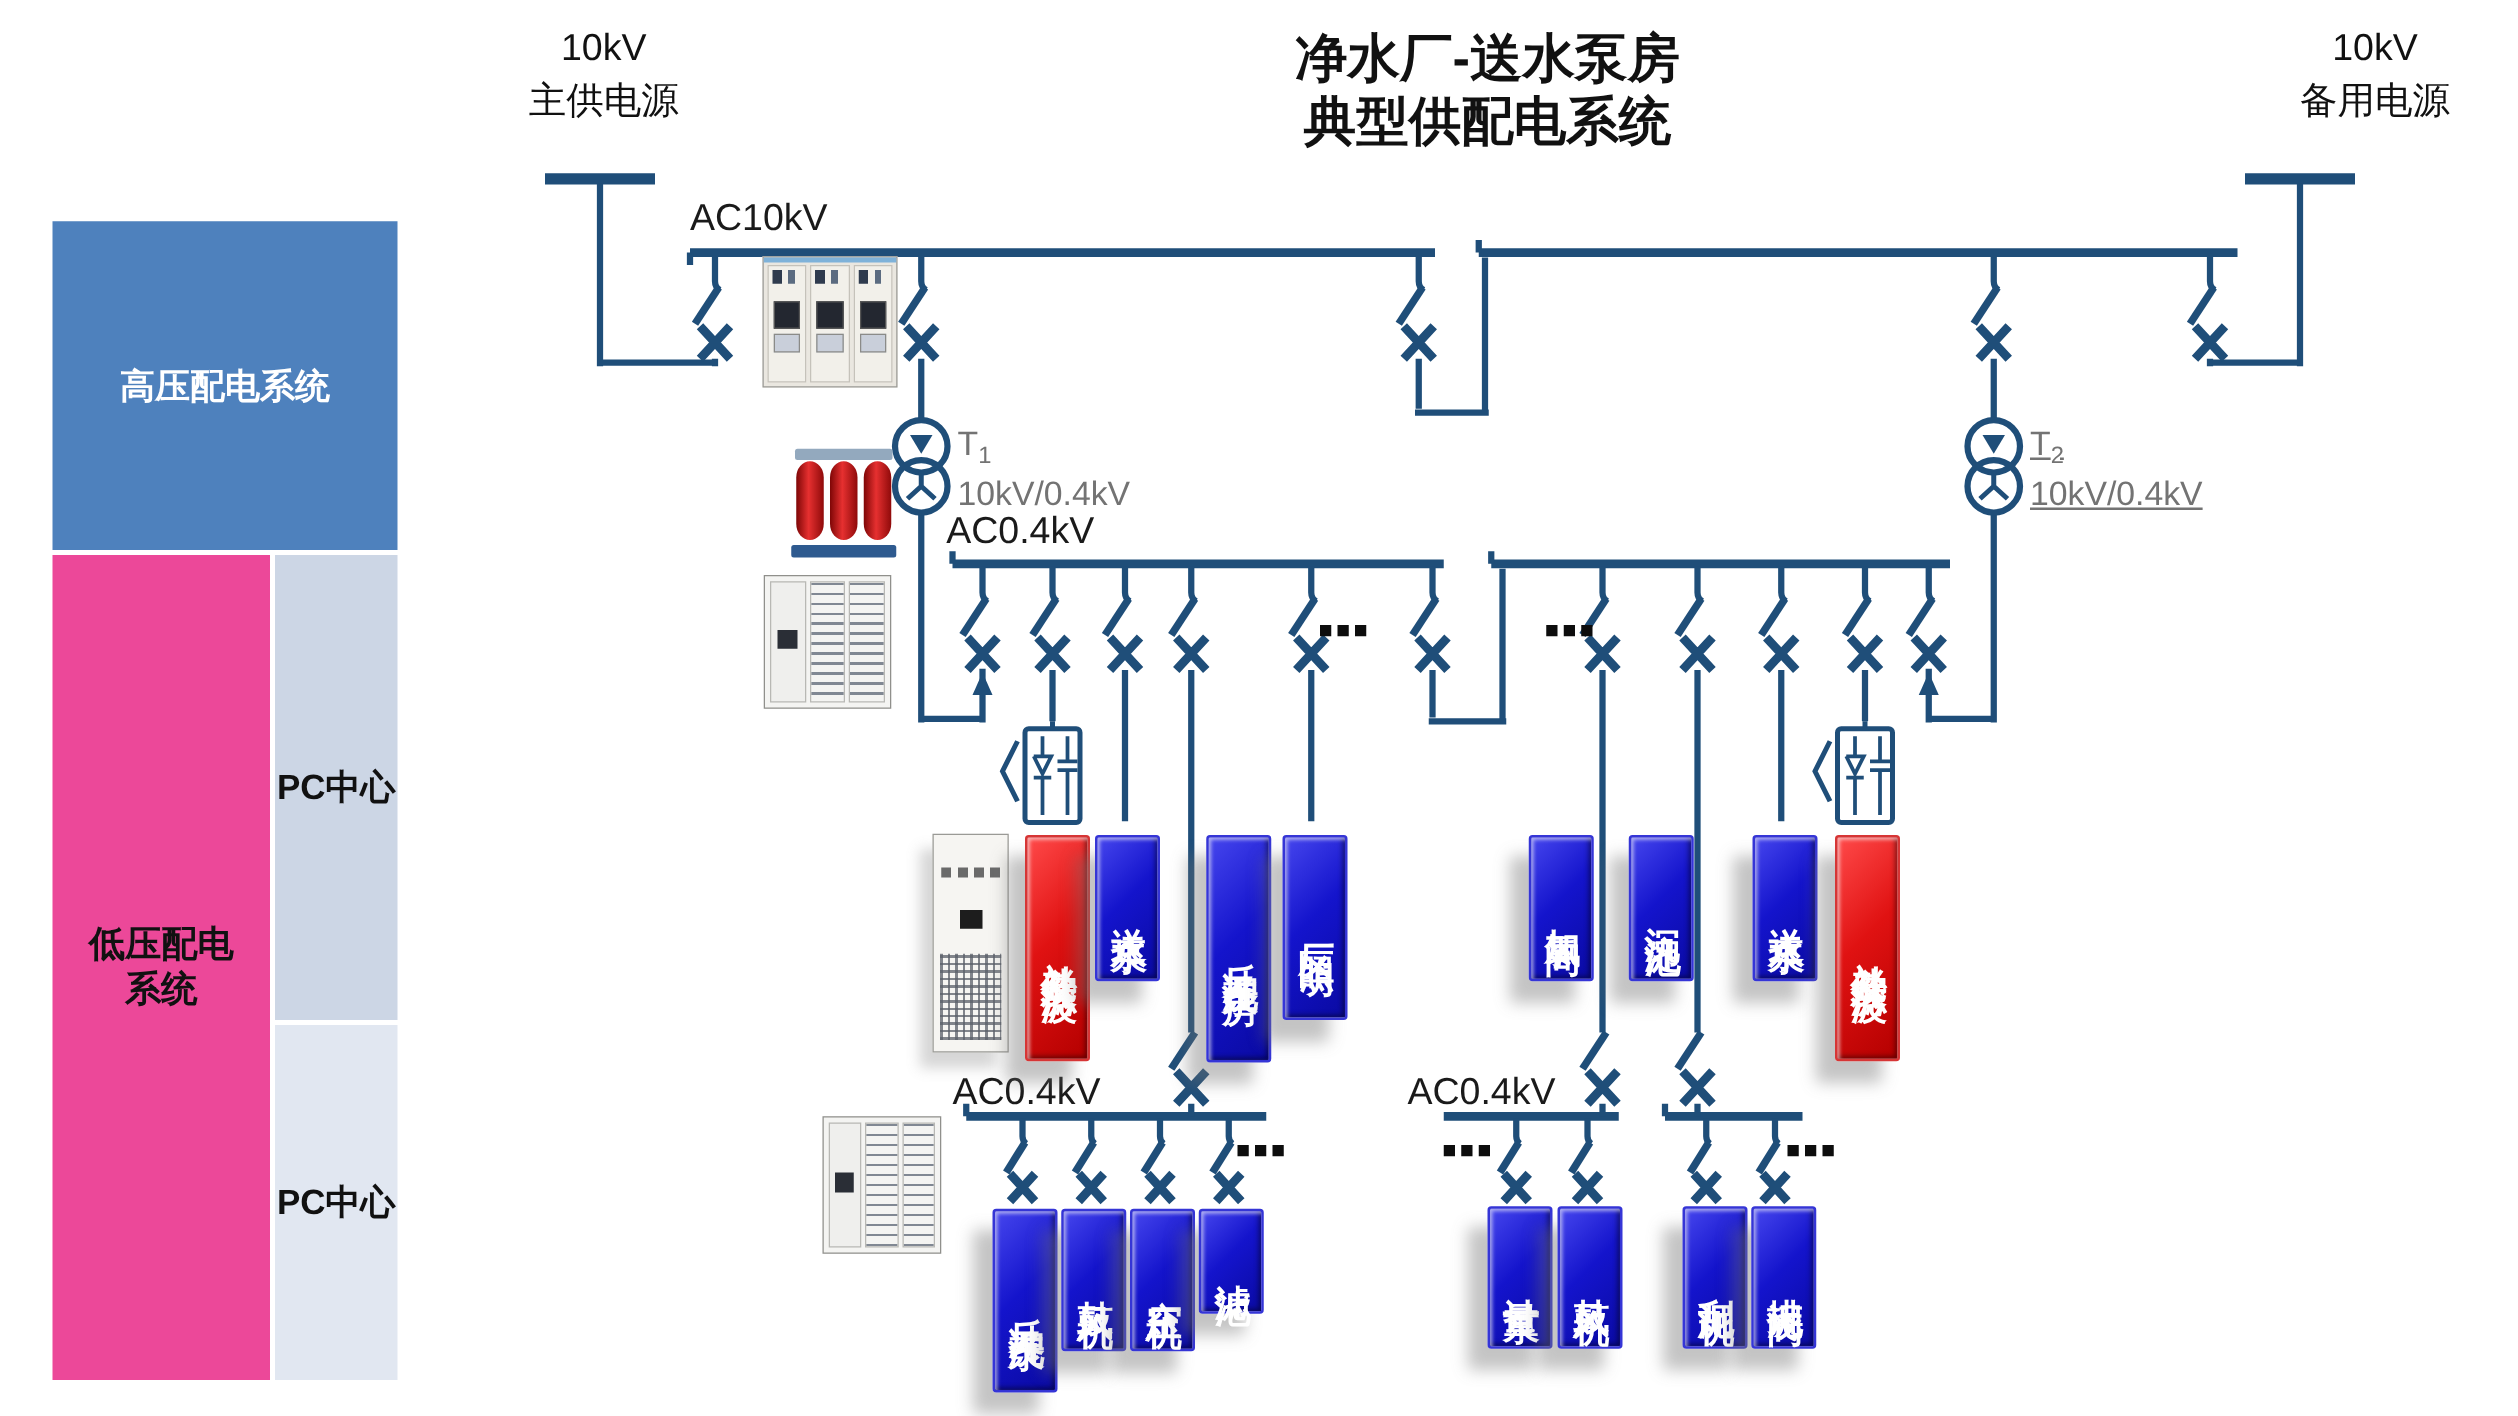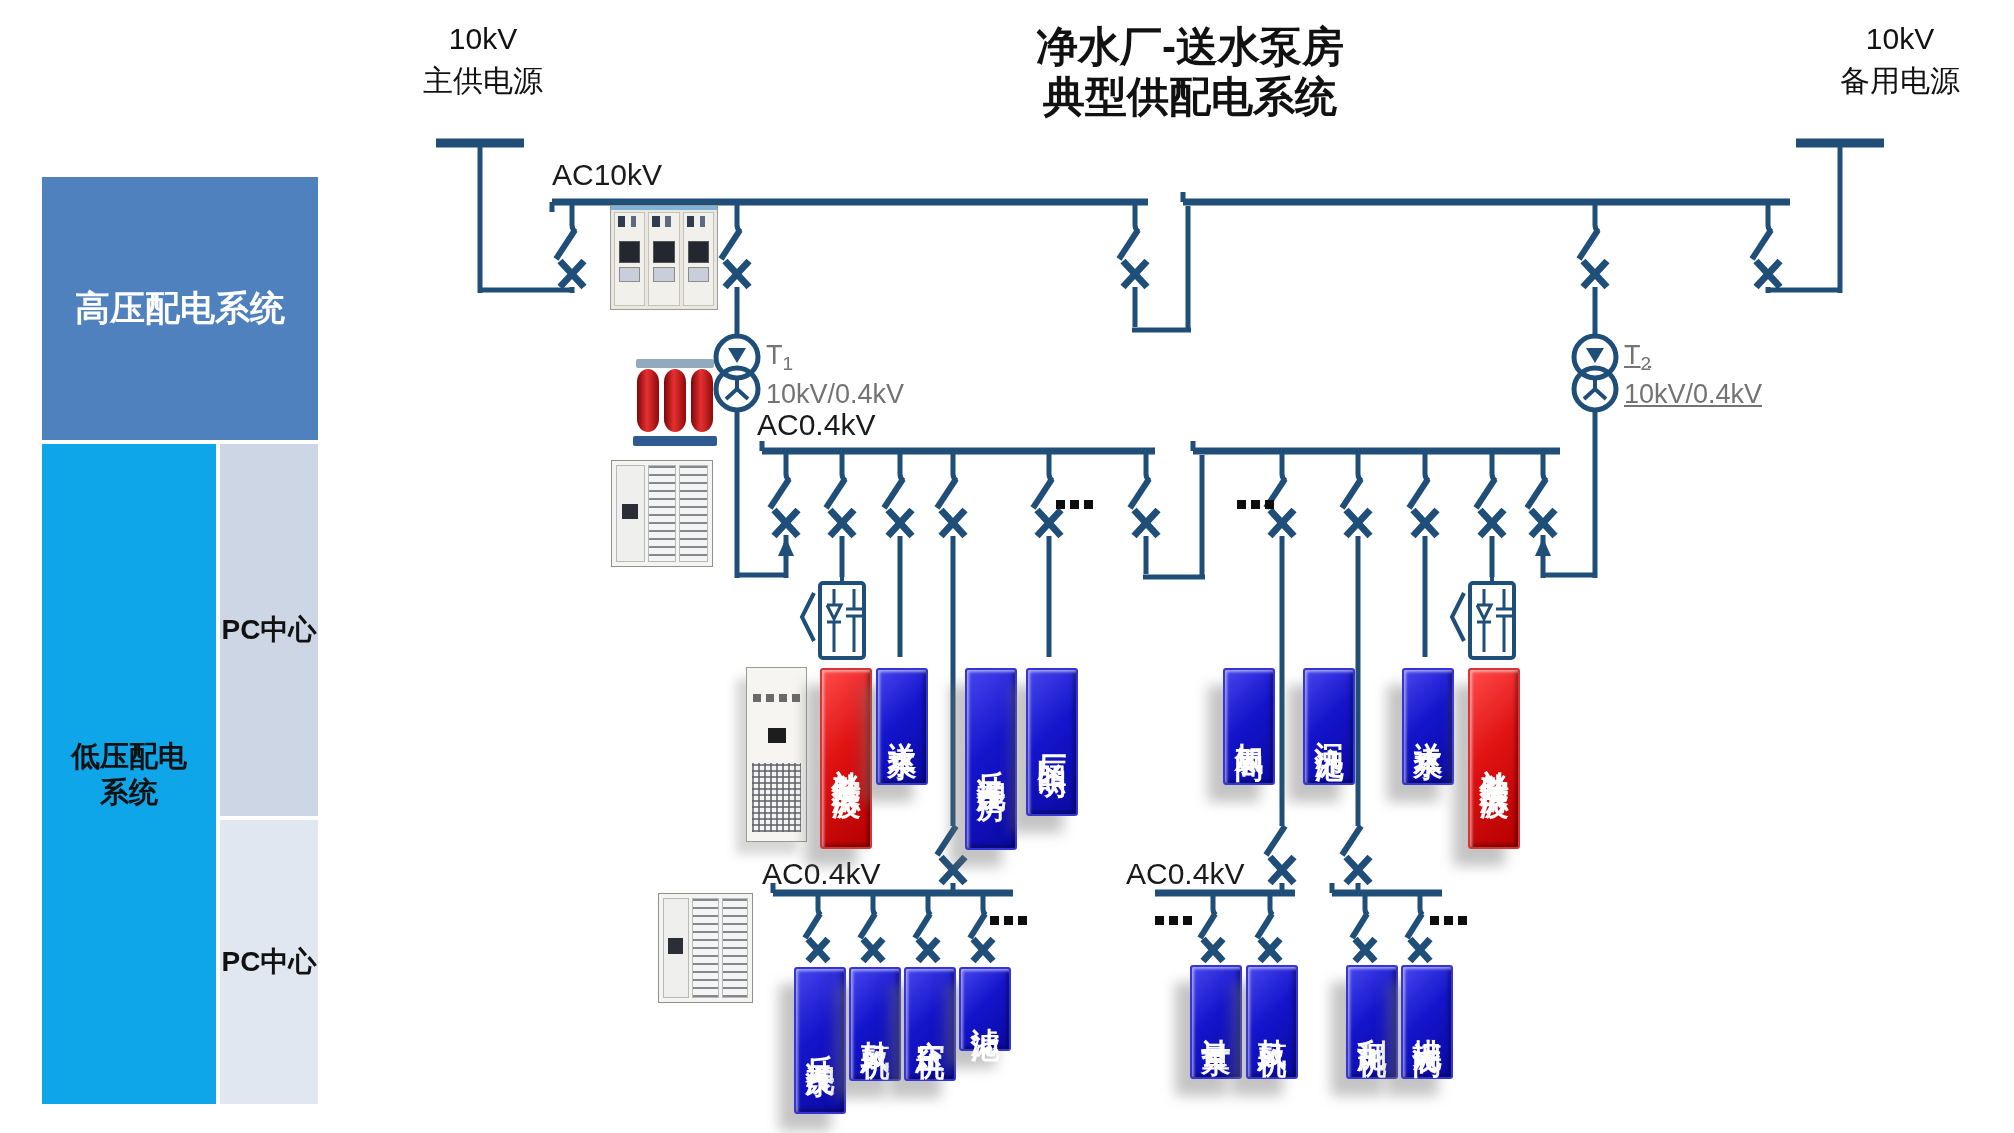--- a/index.html
+++ b/index.html
@@ -7,22 +7,22 @@
   #stage{position:relative;width:2014px;height:1133px;background:#fff;overflow:hidden;}
   .abs{position:absolute;}
   
   .title{left:960px;top:22px;width:460px;text-align:center;font-size:42px;line-height:50px;font-weight:bold;color:#111;}
   .srclabel{width:220px;text-align:center;font-size:30px;line-height:42px;font-weight:400;color:#111;}
   .buslabel{font-size:30px;color:#1a1a1a;font-weight:500;}
   .tlabel{font-size:27px;color:#737373;line-height:30px;}
   .tlabel sub{font-size:19px;}
   
   .sb{display:flex;align-items:center;justify-content:center;text-align:center;font-weight:bold;}
-  .sb-hv{left:42px;top:177px;width:276px;height:263px;background:#4E81BD;color:#fff;font-size:35px;}
-  .sb-lv{left:42px;top:444px;width:174px;height:660px;background:#0ea5e9;color:#111;font-size:29px;line-height:36px;}
+  .sb-hv{left:42px;top:177px;width:276px;height:263px;background:#4E81BD;color:#fff;font-size:28px;}
+  .sb-lv{left:42px;top:444px;width:174px;height:660px;background:#ec4899;color:#111;font-size:29px;line-height:36px;}
   .sb-pc{left:220px;top:444px;width:98px;height:372px;background:#CCD6E5;color:#111;font-size:28px;}
   .sb-mcc{left:220px;top:820px;width:98px;height:284px;background:#E1E7F1;color:#111;font-size:28px;}
   
   .loadbox{display:flex;align-items:center;justify-content:center;
     writing-mode:vertical-lr;text-orientation:upright;
     color:#fff;font-weight:bold;font-size:29px;letter-spacing:5px;line-height:1;
     border-radius:3px;
     box-shadow:-15px 17px 13px rgba(115,115,115,.42), inset 2px 2px 3px rgba(255,255,255,.55), inset -2px -2px 4px rgba(0,0,0,.45);}
   .loadbox.blue{background:linear-gradient(135deg,#4646EE 0%,#1414CC 45%,#0A0AA2 100%);border:2px solid #3535D6;}
   .loadbox.red{background:linear-gradient(135deg,#FF4A4A 0%,#E01212 45%,#B40000 100%);border:2px solid #D63535;}

